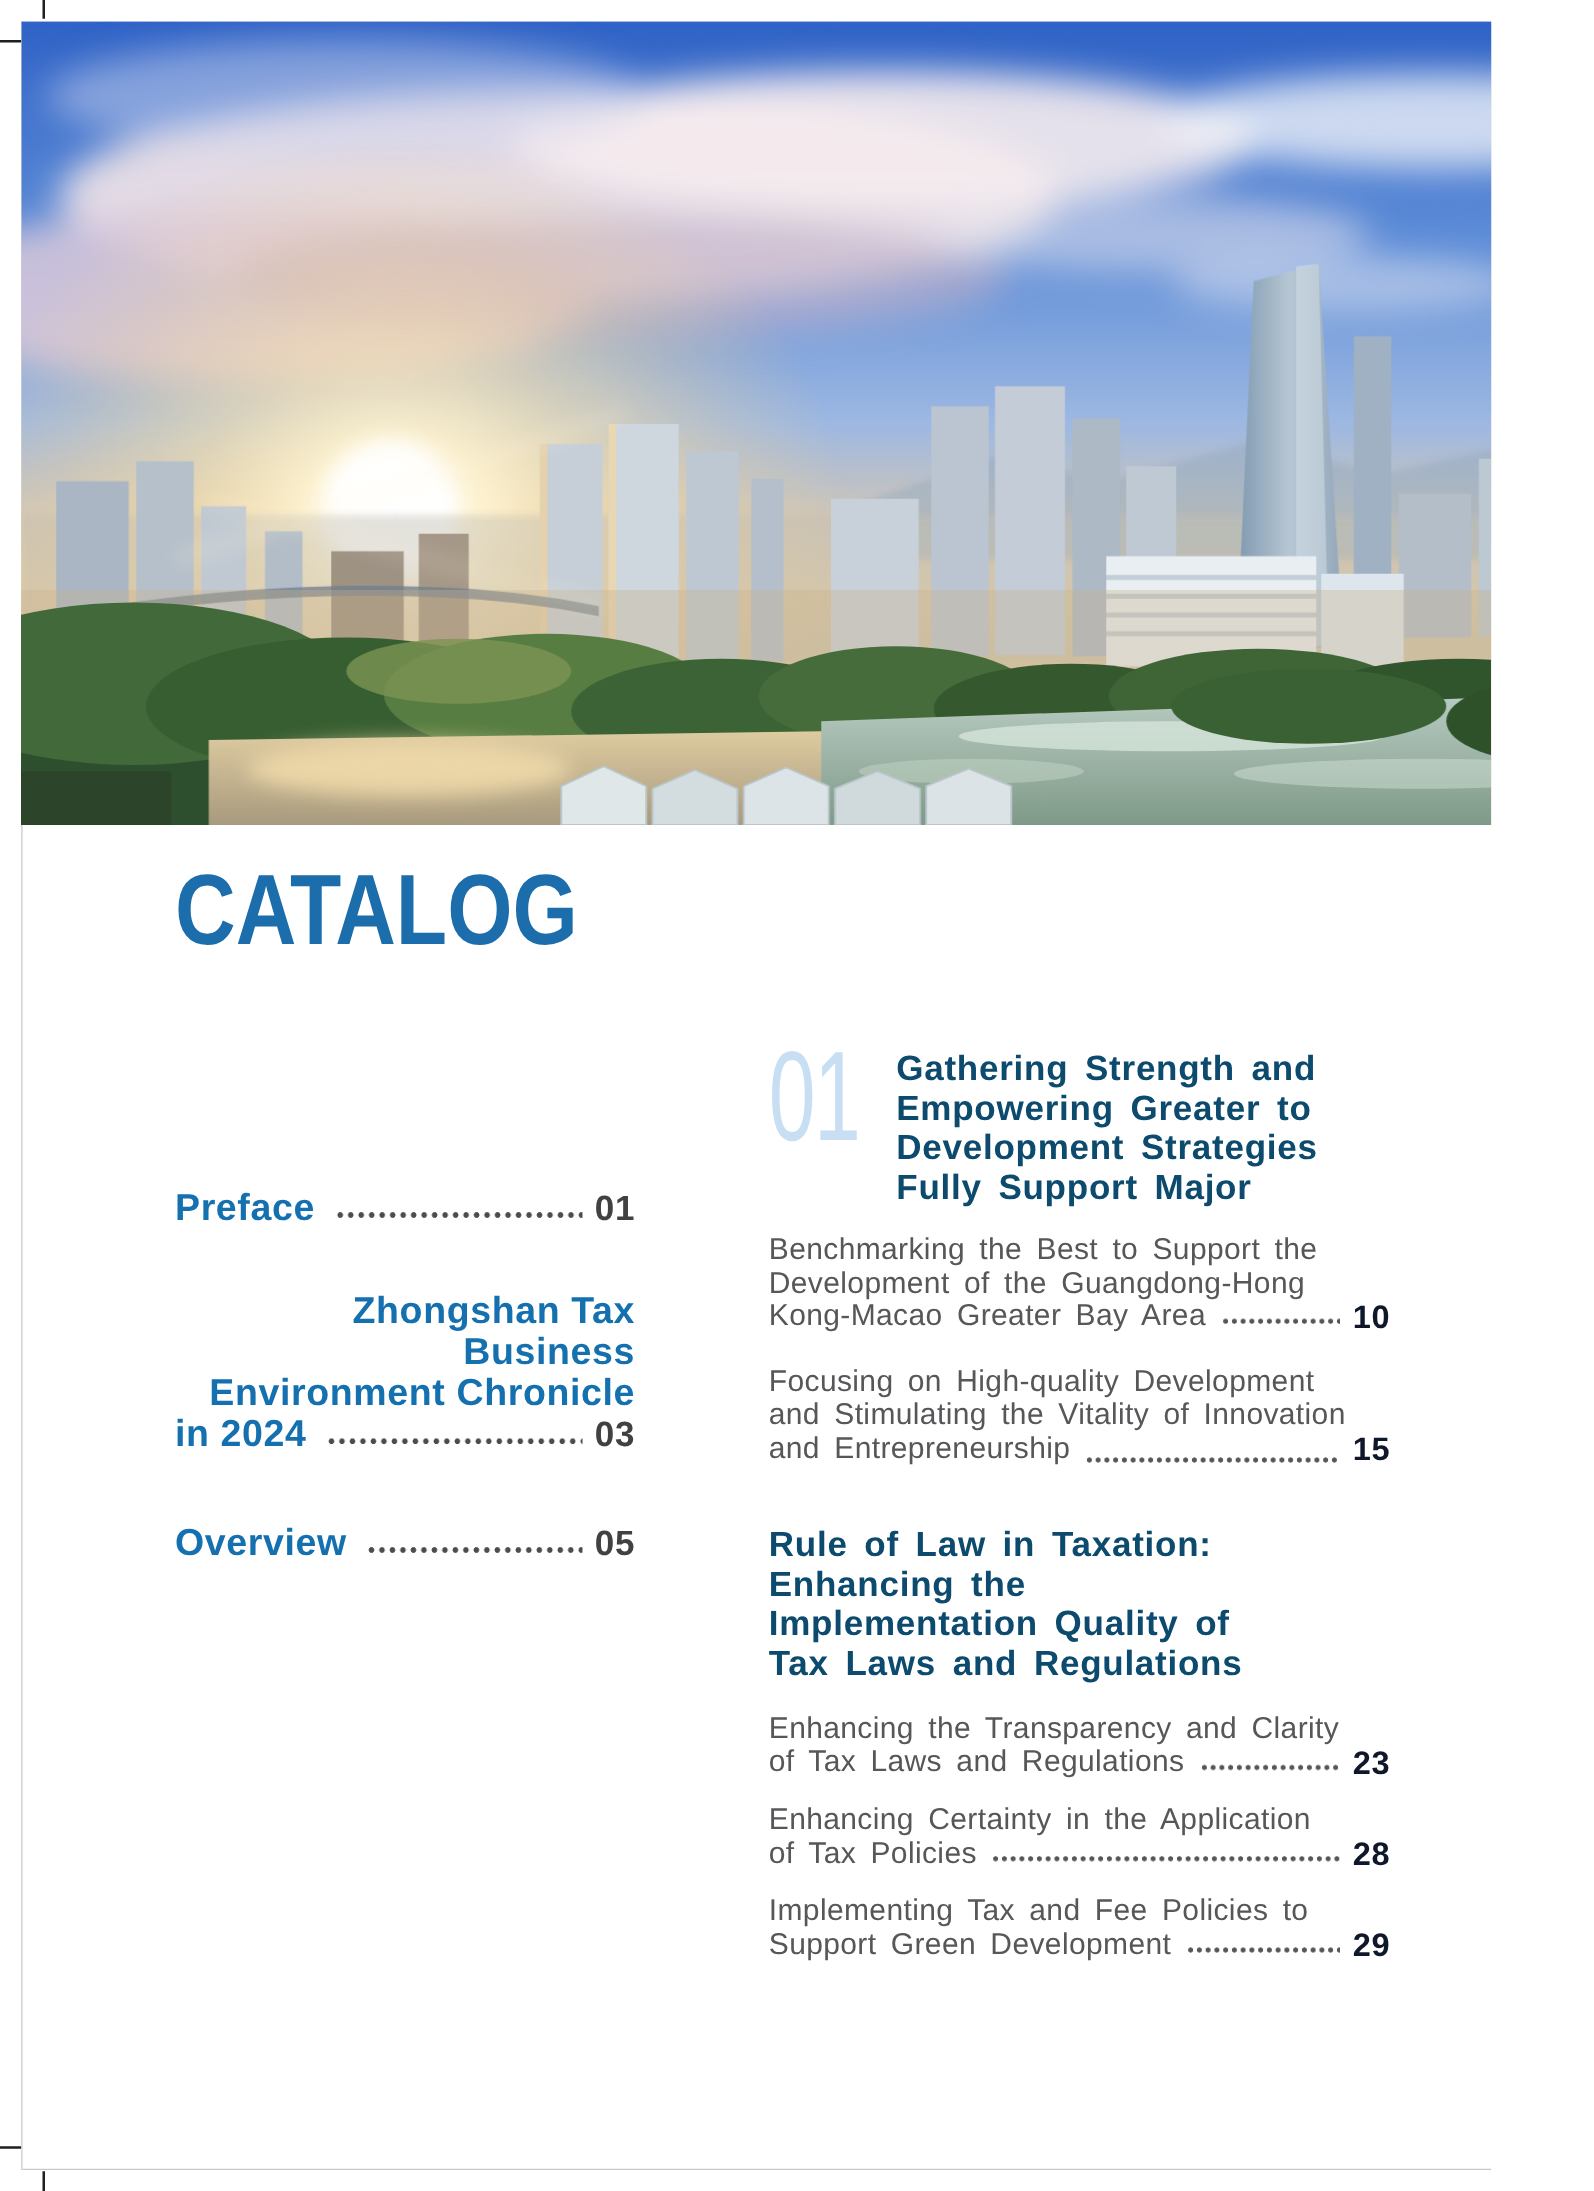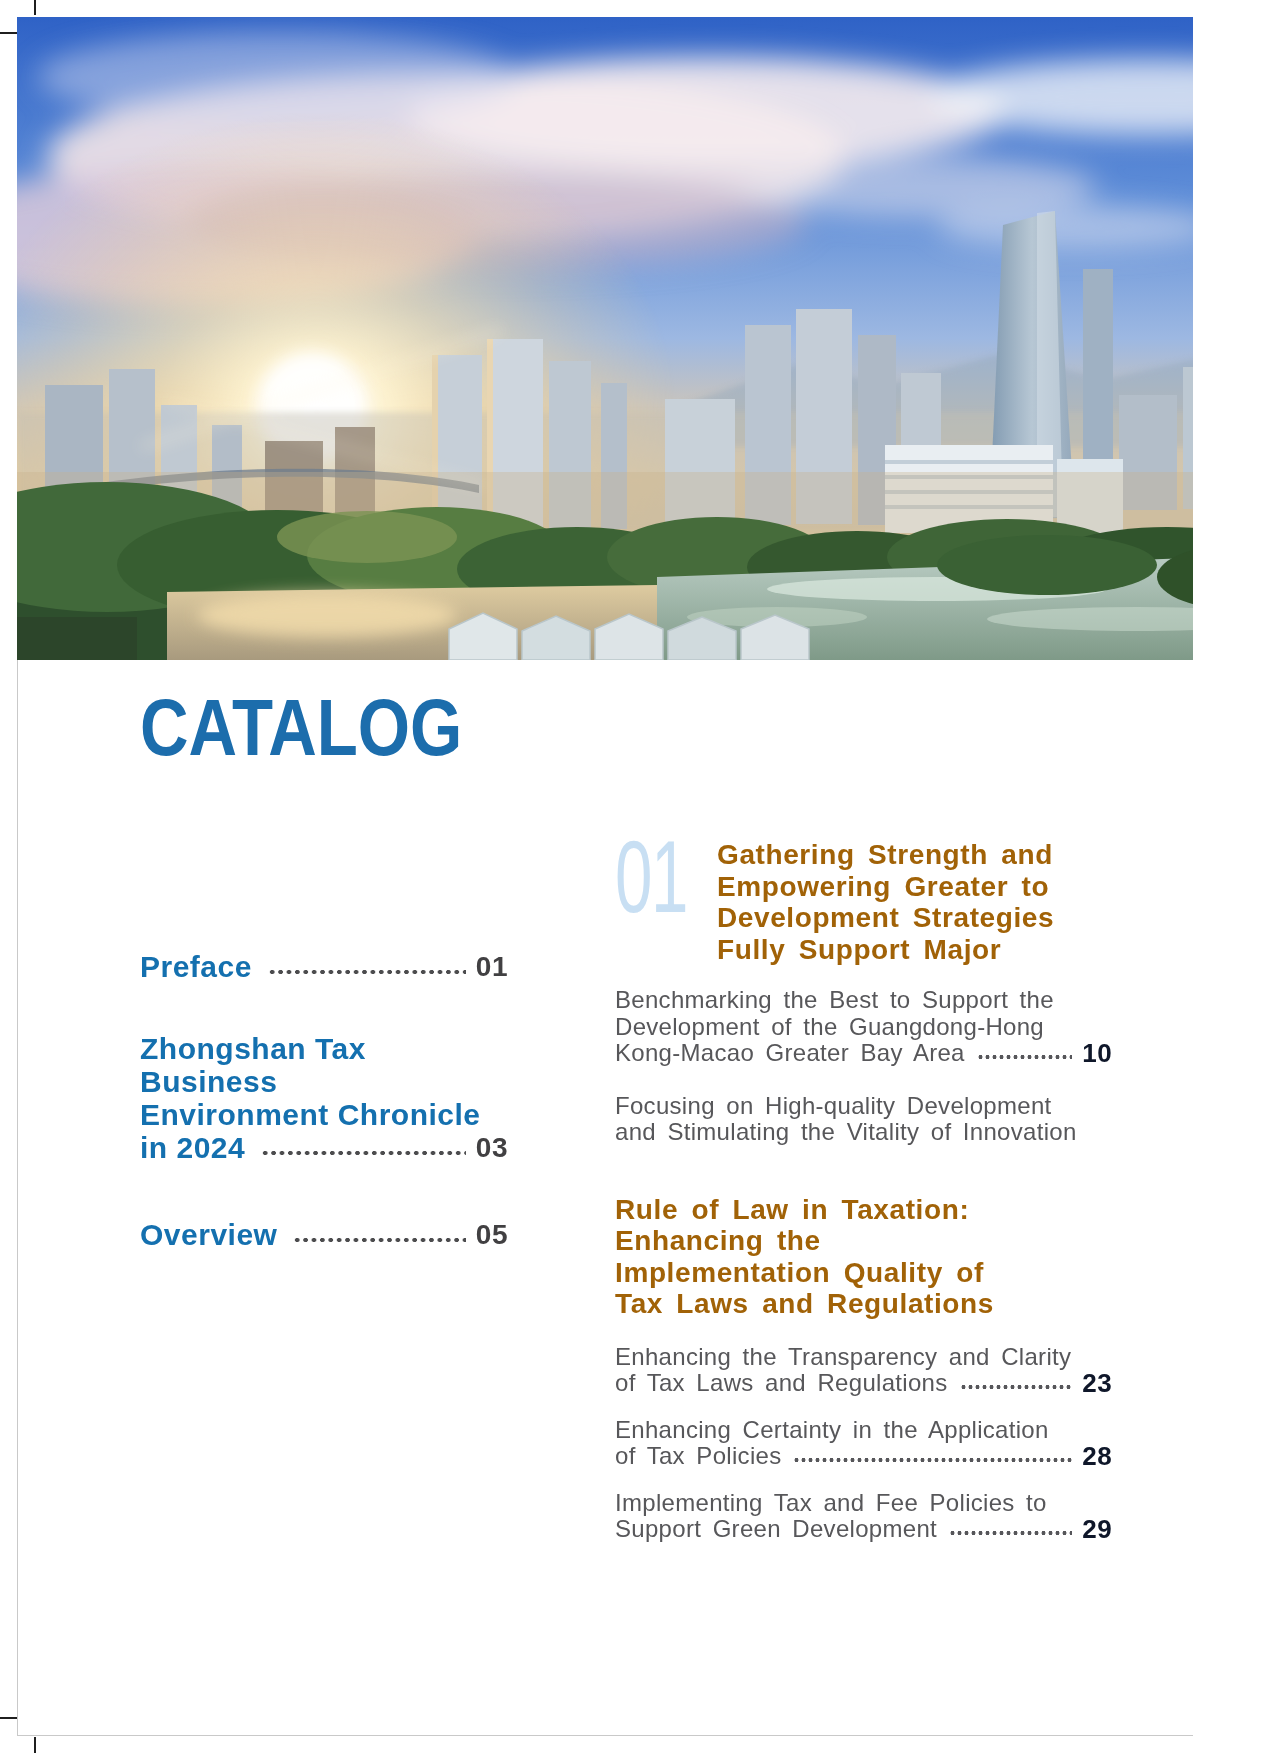--- a/index.html
+++ b/index.html
@@ -21,41 +21,41 @@
   .hero svg { display:block; }
 
   
   .col-left { position:absolute; left:140px; top:690px; width:368px; }
   .catalog {
     margin:0; font-size:80px; line-height:76px; font-weight:700; color:#1c6dac;
     transform:scaleX(0.84); transform-origin:0 0; white-space:nowrap;
   }
   .toc-left { margin-top:184px; }
   .t-entry { color:#1470af; font-weight:700; font-size:30px; line-height:33px; letter-spacing:0.5px; }
-  .t-entry + .t-entry { margin-top:49px; }
+  .t-entry + .t-entry { margin-top:49px;text-align:right; }
   .t-entry.overview { margin-top:54px; }
   .t-last { display:flex; align-items:center; }
   .dots {
     flex:1; height:6px; position:relative; top:5px; margin:0 10px 0 16px;
     background-image:radial-gradient(circle, #4c4c4e 2px, rgba(0,0,0,0) 2.5px);
     background-size:8.4px 6px; background-repeat:repeat-x; background-position:0 center;
   }
   .pg { font-size:28px; font-weight:700; color:#414042; letter-spacing:0.5px; }
 
   
   .col-right { position:absolute; left:615px; top:833px; width:497px; }
   .section + .section { margin-top:42px; }
   .sec-head { display:flex; }
   .sec-num-wrap { flex:0 0 102px; width:102px; }
   .sec-num {
     display:inline-block; font-size:102px; line-height:88px; font-weight:400;
     color:#c8dff3; letter-spacing:-2px; transform:scaleX(0.66); transform-origin:0 0;
   }
   .sec-title {
-    font-size:28px; line-height:31.5px; font-weight:700; color:#a16207;
+    font-size:28px; line-height:31.5px; font-weight:700; color:#0c4a6e;
     letter-spacing:0.6px; word-spacing:5px; padding-top:6px;
   }
   .sec-entries { margin-top:22px; }
   .sec2 .sec-entries { margin-top:24px; }
   .r-entry { font-size:24px; line-height:26.5px; color:#57575a; letter-spacing:0.3px; word-spacing:4.5px; }
   .r-entry + .r-entry { margin-top:26px; }
   .sec2 .r-entry + .r-entry { margin-top:20px; }
   .r-last { display:flex; align-items:center;justify-content:space-between; }
   .r-dots {
     flex:1; height:6px; position:relative; top:4px; margin:0 10px 0 12px;
@@ -266,20 +266,25 @@
           <div>Development of the Guangdong-Hong</div>
           <div class="r-last">
             <span>Kong-Macao Greater Bay Area</span>
             <span class="r-dots"></span>
             <span class="r-pg">10</span>
           </div>
         </div>
         <div class="r-entry">
           <div>Focusing on High-quality Development</div>
           <div>and Stimulating the Vitality of Innovation</div>
+          <div class="r-last">
+            <span>and Entrepreneurship</span>
+            <span class="r-dots low"></span>
+            <span class="r-pg">15</span>
+          </div>
         </div>
       </div>
     </div>
 
     <div class="section sec2">
       <div class="sec-head">
         <div class="sec-title">
           <div>Rule of Law in Taxation:</div>
           <div>Enhancing the</div>
           <div>Implementation Quality of</div>

